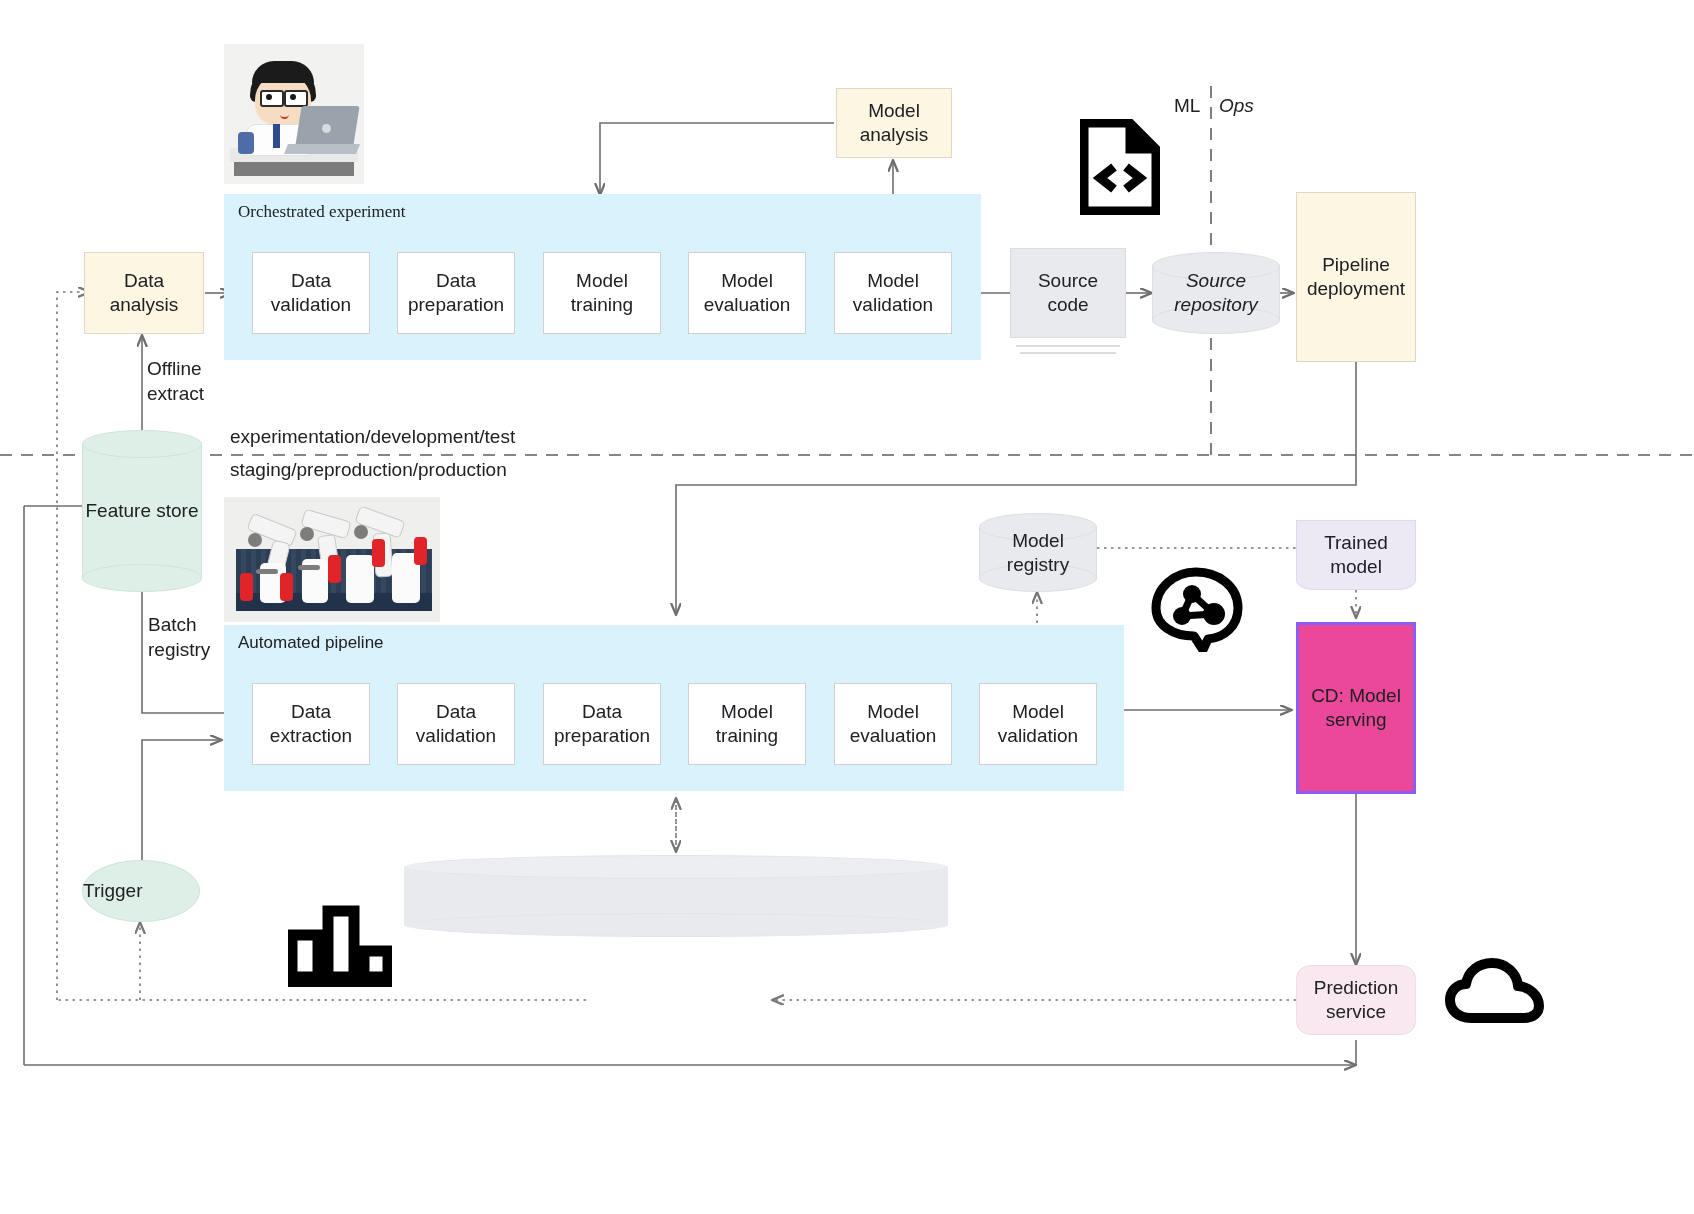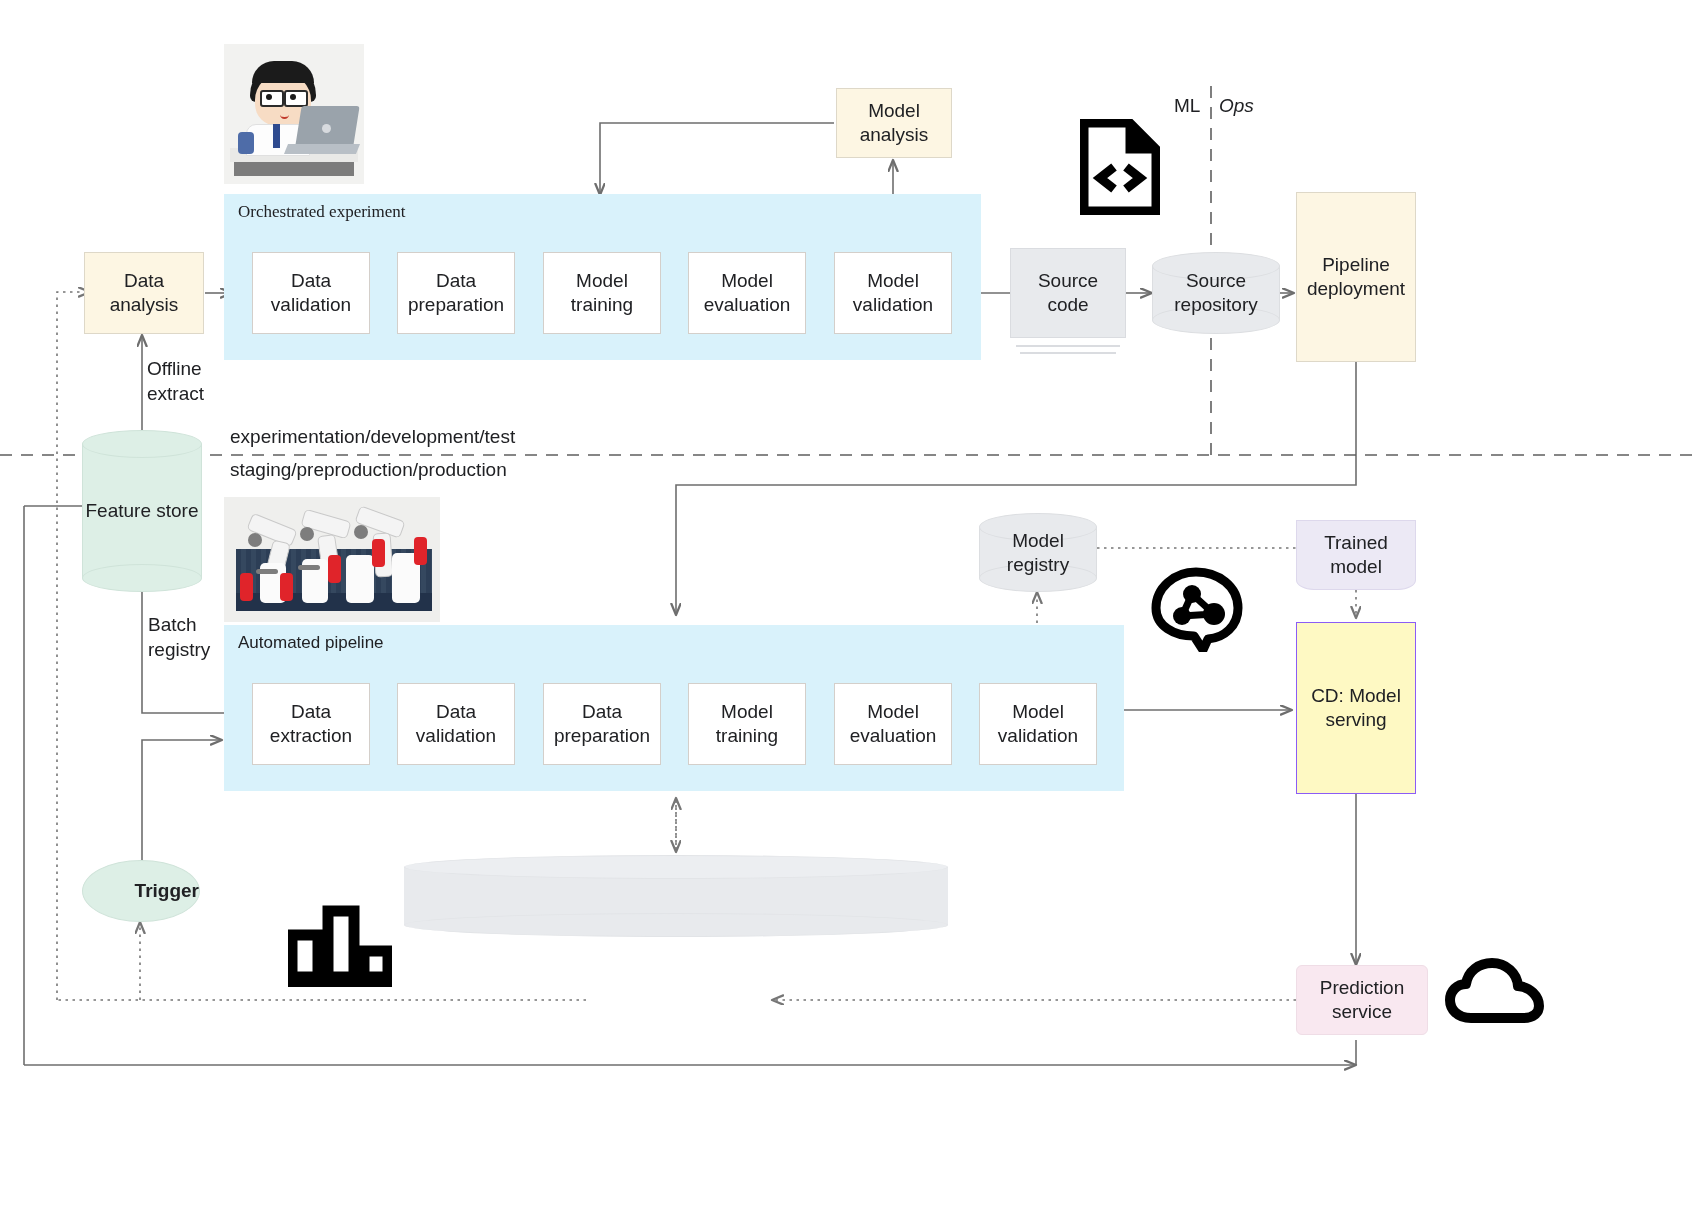--- a/index.html
+++ b/index.html
@@ -29,21 +29,21 @@
     font-size:19px;
     color:#202124;
     border:1px solid #ccc8c3;
     background:#fff;
   }
   .node span{display:block;padding:0 4px;}
 
   .node.white{background:#ffffff;border:1px solid #d4cfca;}
   .node.cream{background:#fdf6e3;border:1px solid #ded8c8;}
   .node.grey {background:#e8eaed;border:1px solid #dadce0;}
-  .node.lightblue{background:#fef9c3;border:1px solid #8b5cf6;}
+  .node.lightblue{background:#ec4899;border:3px solid #8b5cf6;}
   .node.pinkish{background:#f9e8f0;border:1px solid #efdde6;border-radius:14px;}
 
   
   .band{
     position:absolute;
     background:#d9f2fb;
     border:none;
   }
   .band-title{
     position:absolute;
@@ -101,24 +101,23 @@
     position:absolute;left:0;right:0;top:50%;transform:translateY(-50%);
     text-align:center;font-size:19px;color:#202124;z-index:3;
   }
 
   
   .ellipse{
     position:absolute;
     background:#ddefe6;
     border:1px solid #cfe3d9;
     border-radius:50%;
-    display:flex;align-items:center;justify-content:flex-end;
+    display:flex;align-items:center;justify-content:flex-start;
     font-size:19px;color:#202124;
     box-sizing:border-box;
-    font-weight:bold;
   }
 
   
   .docshape{
     position:absolute;
     background:#ece9f5;
     border:1px solid #ddd8ec;
     box-sizing:border-box;
     display:flex;align-items:center;justify-content:center;
     text-align:center;font-size:19px;line-height:1.28;
@@ -349,21 +348,21 @@
     <span>
       <span>Source</span>
       <span>code</span>
     </span>
   </div>
   <div class="stacklines" style="left:1016px;top:340px;width:104px;">
     <i></i>
       <i style="width:96px;margin-left:4px;"></i>
   </div>
 
-  <div class="cyl" style="left:1152px;top:252px;--c-fill:#e8eaed;--c-stroke:#dcdee1;width:128px;height:82px;">
+  <div class="cyl" style="left:1152px;top:252px;--c-fill:#e8eaed;--c-stroke:#dcdee1;width:128px;height:82px;font-style:italic;">
     <div class="body"></div>
     <div class="bottom"></div>
     <div class="top"></div>
     <div class="label">
       <span>Source</span>
       <span>repository</span>
     </div>
   </div>
 
   <div class="node cream" style="left:1296px;top:192px;width:120px;height:170px;">
@@ -462,21 +461,21 @@
     <div class="dbody"></div>
     <div class="dbot"></div>
     <div class="dtop"></div>
   </div>
 
   <div class="ellipse" style="left:82px;top:860px;width:118px;height:62px;">
     <span>Trigger</span>
   </div>
 
 
-  <div class="node pinkish" style="left:1296px;top:965px;width:132px;height:70px;border-radius:6px;">
+  <div class="node pinkish" style="left:1296px;top:965px;width:120px;height:70px;">
     <span>
       <span>Prediction</span>
       <span>service</span>
     </span>
   </div>
 
   <div class="icon" style="left:1080px;top:119px;width:80px;height:96px;">
     <svg viewBox="0 0 80 96" width="80" height="96">
       <path d="M4,4 L50,4 L76,30 L76,92 L4,92 Z" fill="#ffffff" stroke="#000000" stroke-width="9" stroke-linejoin="miter"></path>
       <path d="M50,4 L50,30 L76,30" fill="#000000" stroke="#000000" stroke-width="9" stroke-linejoin="miter"></path>

